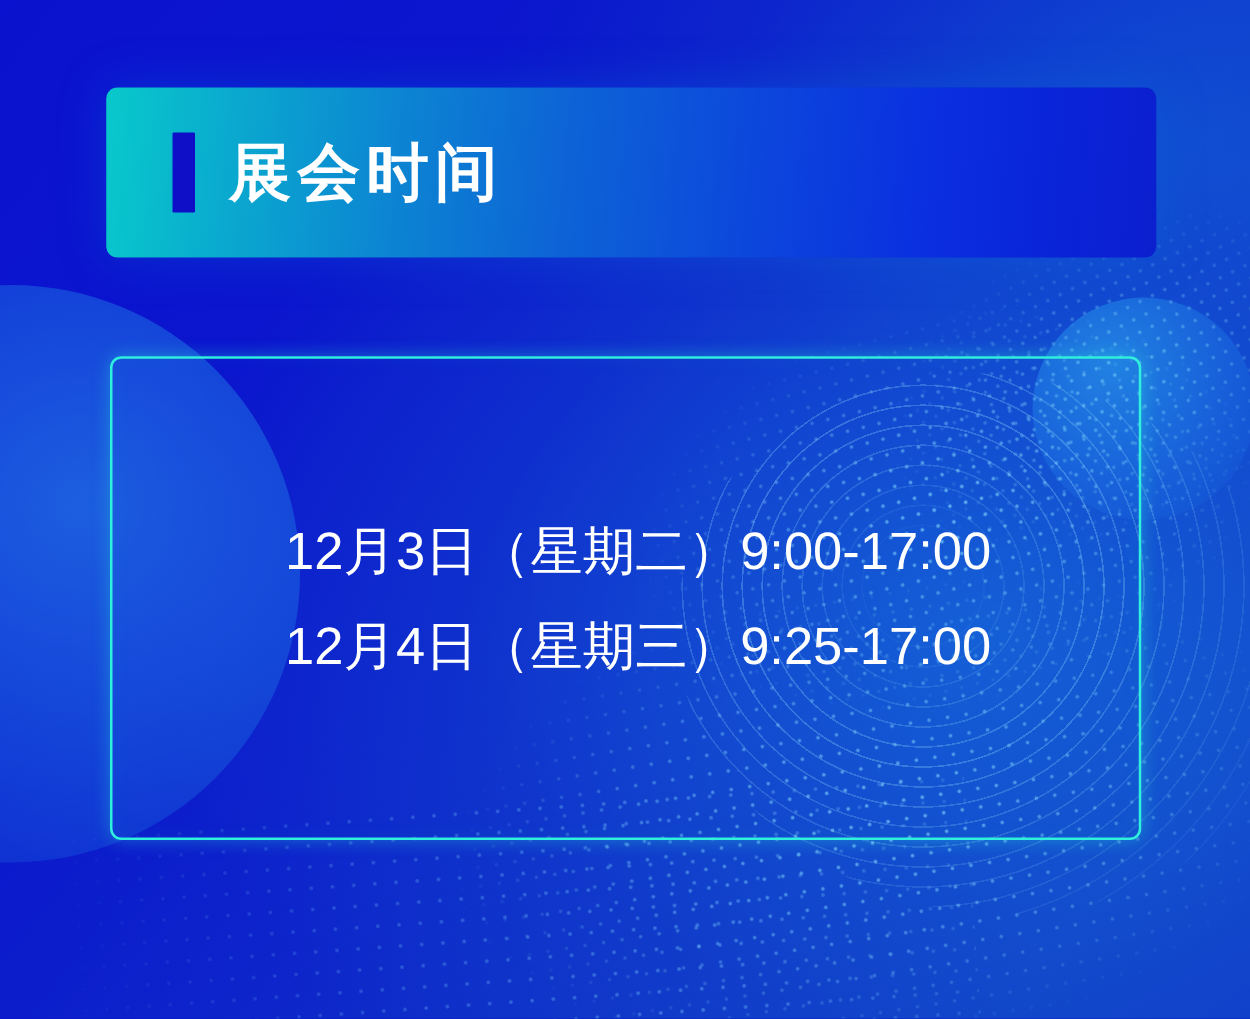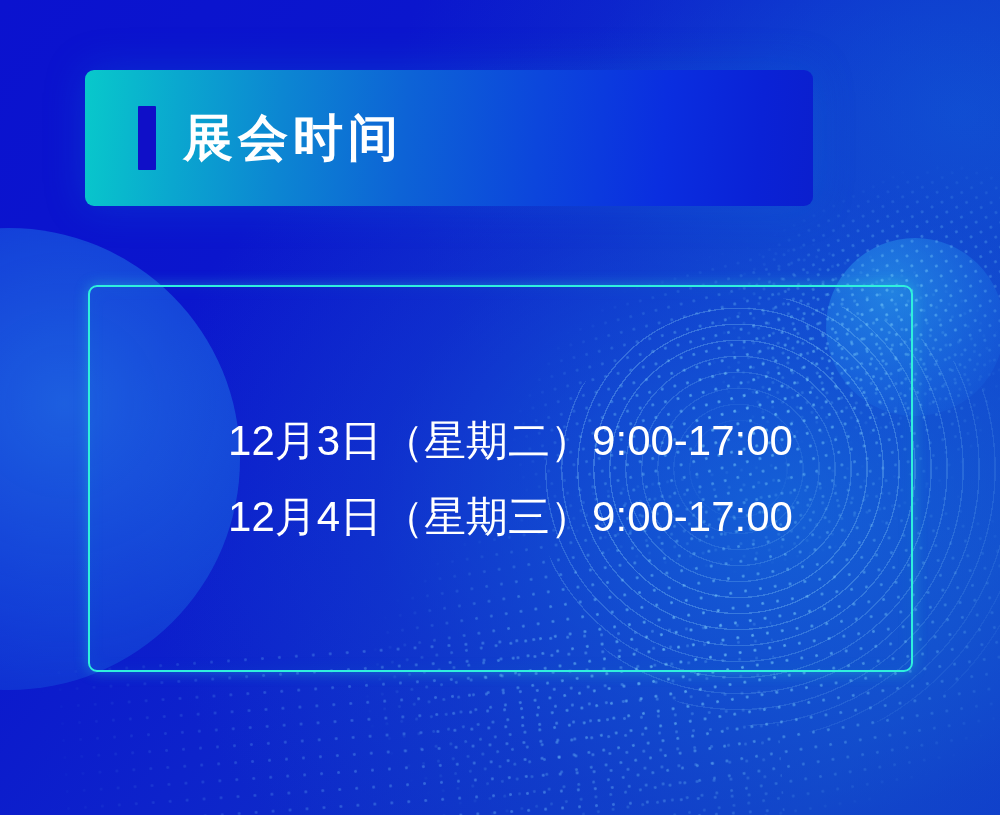--- a/index.html
+++ b/index.html
@@ -94,21 +94,21 @@
     mask-image: radial-gradient(circle at 38% 42%, rgba(0,0,0,0) 8%, #000 35%, rgba(0,0,0,0.25) 72%, rgba(0,0,0,0) 95%);
     opacity: 0.55;
     transform: rotate(12deg);
   }
 
   
   #header-bar {
     position: absolute;
     left: 85px;
     top: 70px;
-    width: 728px;
+    width: 840px;
     height: 136px;
     border-radius: 9px;
     background: linear-gradient(95deg, #08c9cb 0%, #0aa7cf 13%, #0c86d2 27%, #0d63d6 44%, #0c46dc 62%, #0a2ee0 79%, #0a22d6 92%, #0b1fce 100%);
     box-shadow: 0 0 40px rgba(12,120,220,0.28);
     display: flex;
     align-items: center;
   }
   #title-accent {
     width: 18px;
     height: 64px;
@@ -178,17 +178,17 @@
   </div>
 
   <div id="header-bar">
     <div id="title-accent"></div>
     <div id="header-title">展会时间</div>
   </div>
 
   <div id="time-frame">
     <ul id="time-list">
       <li class="time-row">12月3日（星期二）9:00-17:00</li>
-      <li class="time-row">12月4日（星期三）9:00-17:00</li>
+      <li class="time-row">12月4日（星期三）9:25-17:00</li>
     </ul>
   </div>
 
 </div>
 
 </body></html>

